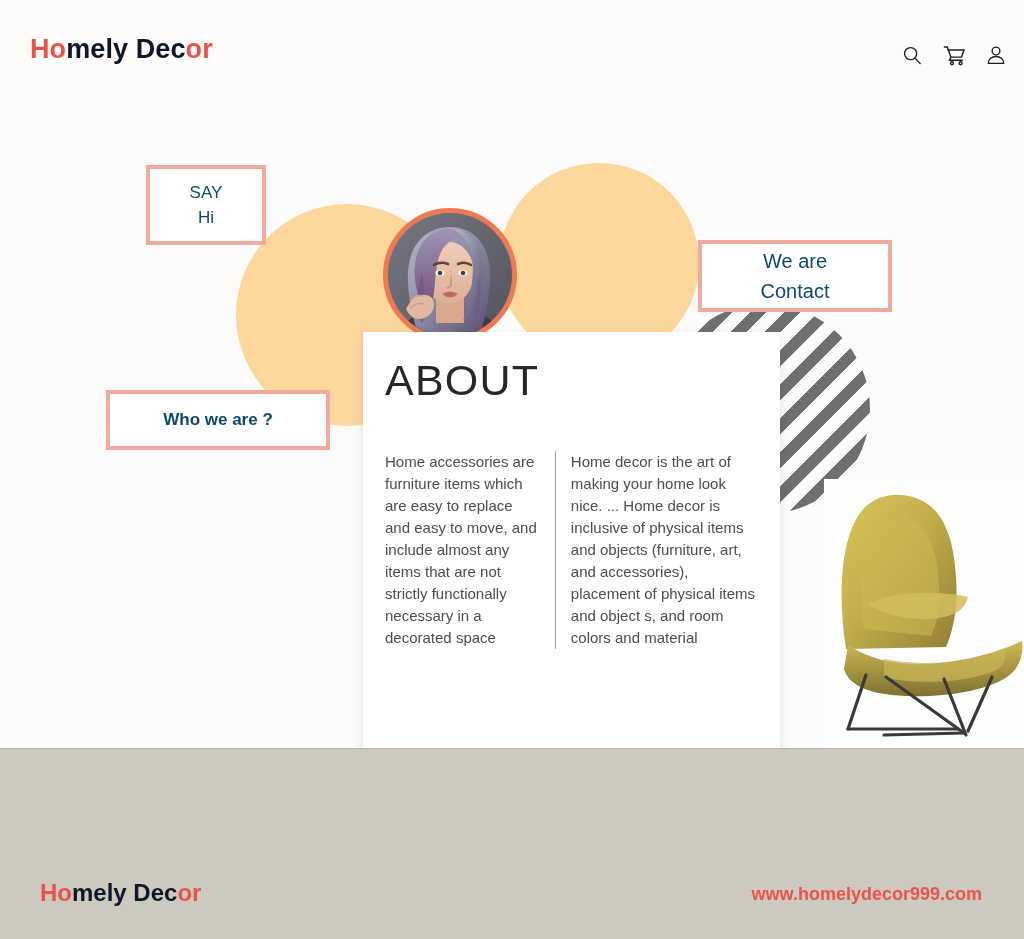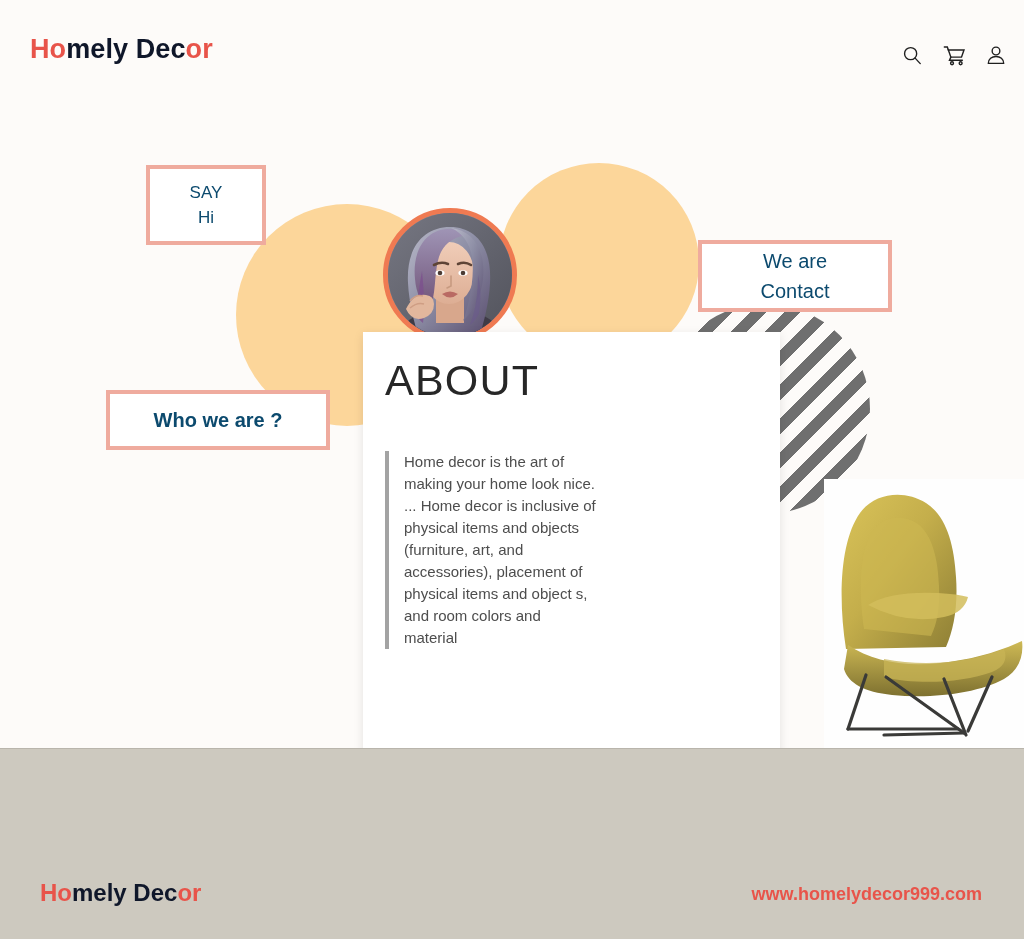--- a/index.html
+++ b/index.html
@@ -124,21 +124,21 @@
     font-size: 17px;
   }
   #tag-creative {
     left: 698px; top: 136px;
     width: 194px; height: 72px;
     font-size: 20px;
   }
   #tag-who {
     left: 106px; top: 286px;
     width: 224px; height: 60px;
-    font-size: 20px;
+    font-size: 17px;
     font-weight: 600;
     flex-direction: row;
   }
 
   
   #avatar {
     position: absolute;
     left: 383px; top: 104px;
     width: 134px; height: 134px;
     border-radius: 50%;
@@ -179,21 +179,21 @@
   }
   .about-col {
     font-size: 15px;
     line-height: 1.47;
     color: #4d4d4d;
   }
   #about-col-left  { width: 178px; padding-right: 14px; }
   #about-col-right {
     width: 213px;
     padding-left: 15px;
-    border-left: 4px solid #a3a3a3;
+    border-left: 1px solid #a3a3a3;
   }
 
   
   #footer {
     position: absolute;
     left: 0; top: 748px;
     width: 1024px; height: 191px;
     background: #cdc9bf;
     border-top: 1px solid #b9b5ac;
   }
@@ -358,20 +358,21 @@
         <path d="M62 198l78 56"></path>
         <path d="M140 254L60 256"></path>
         <path d="M168 198l-24 54"></path>
       </g>
     </svg>
   </div>
 
   <div id="about-card">
     <div id="about-title">ABOUT</div>
     <div id="about-columns">
+      <div class="about-col" id="about-col-left">Home accessories are furniture items which are easy to replace and easy to move, and include almost any items that are not strictly functionally necessary in a decorated space</div>
       <div class="about-col" id="about-col-right">Home decor is the art of making your home look nice. ... Home decor is inclusive of physical items and objects (furniture, art, and accessories), placement of physical items and object s, and room colors and material</div>
     </div>
   </div>
 
 </div>
 
 <div id="footer">
   <div id="footer-logo">
     <span class="logo-accent">Ho</span><span class="logo-dark">mely Dec</span><span class="logo-accent">or</span>
   </div>

